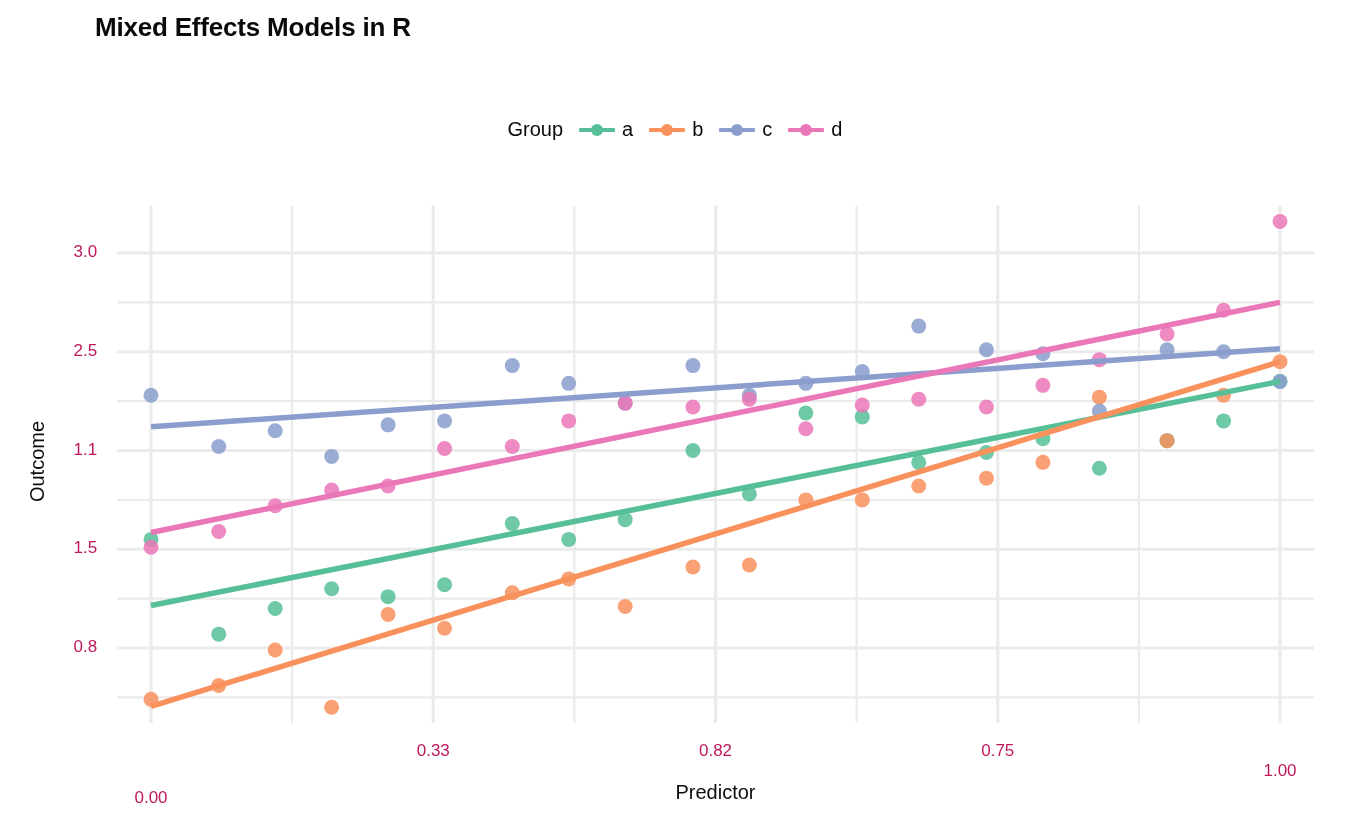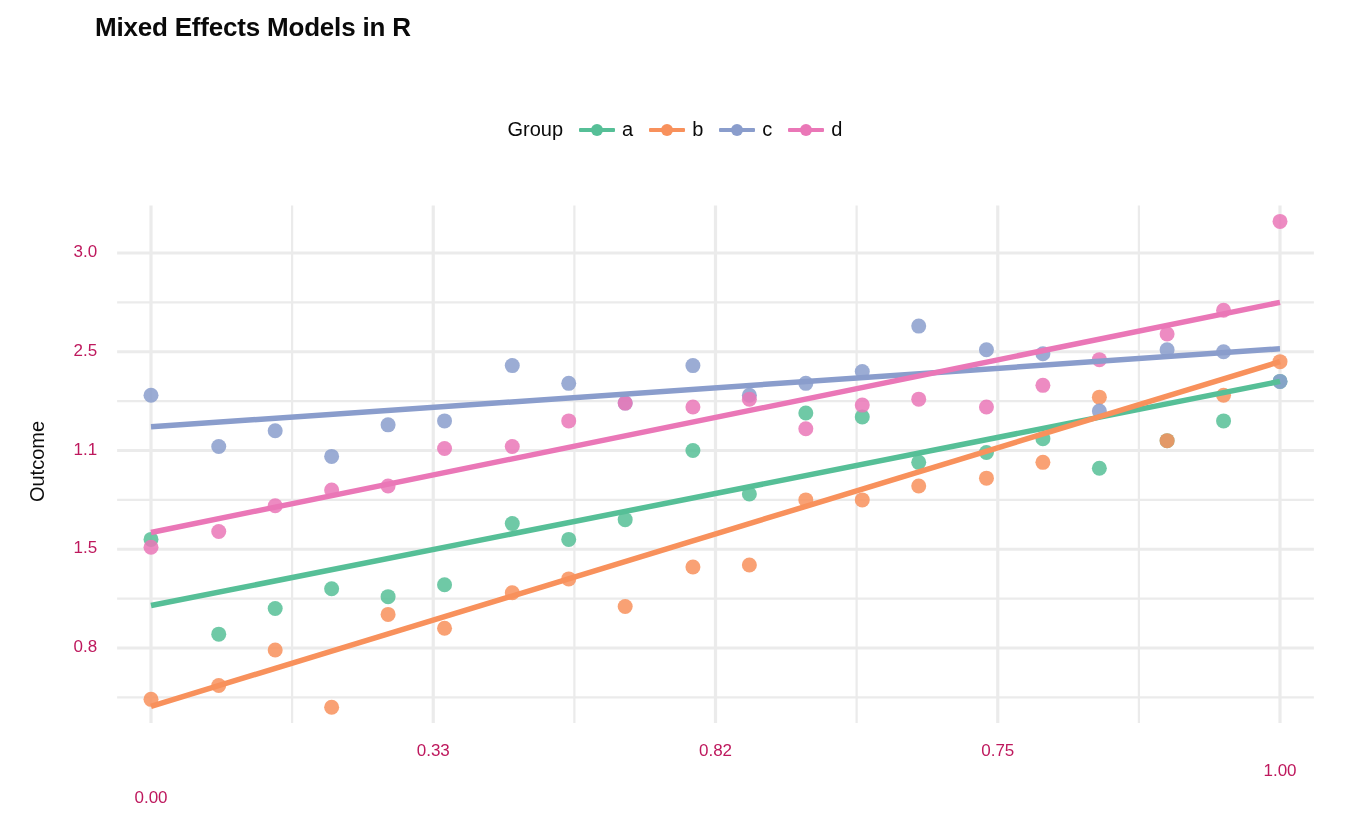--- a/index.html
+++ b/index.html
@@ -284,14 +284,15 @@
       <div class="tick-label tick-y" style="left: 12.13px; width: 85px; top: 340.75px;">2.5</div>
       <div class="tick-label tick-y" style="left: 12.13px; width: 85px; top: 242px;">3.0</div>
       <div class="tick-label tick-x" style="left: 101px; width: 100px; top: 741.05px; margin-top: 47px;">0.00</div>
       <div class="tick-label tick-x" style="left: 383.25px; width: 100px; top: 741.05px;">0.33</div>
       <div class="tick-label tick-x" style="left: 665.5px; width: 100px; top: 741.05px;">0.82</div>
       <div class="tick-label tick-x" style="left: 947.75px; width: 100px; top: 741.05px; text-align: center;">0.75</div>
       <div class="tick-label tick-x" style="left: 1230px; width: 100px; top: 741.05px; margin-top: 20px;">1.00</div>
     </div>
 
   <div class="axis-label-y" id="ylab" style="left: -32.87px; top: 450.325px; width: 140px; text-align: center; transform: rotate(-90deg);">Outcome</div>
+  <div class="axis-label-x" id="xlab" style="left: 565.5px; width: 300px; top: 781.05px;">Predictor</div>
 
 </div>
 
 </body></html>

